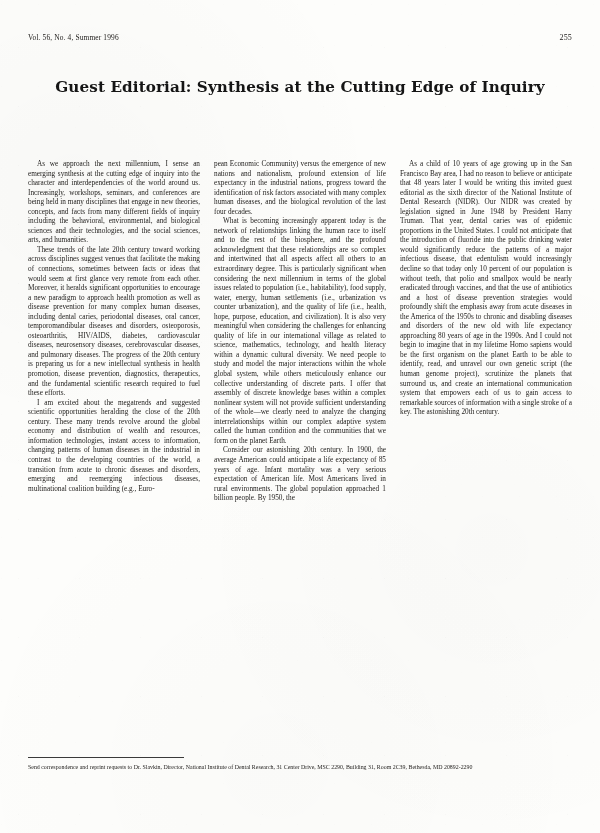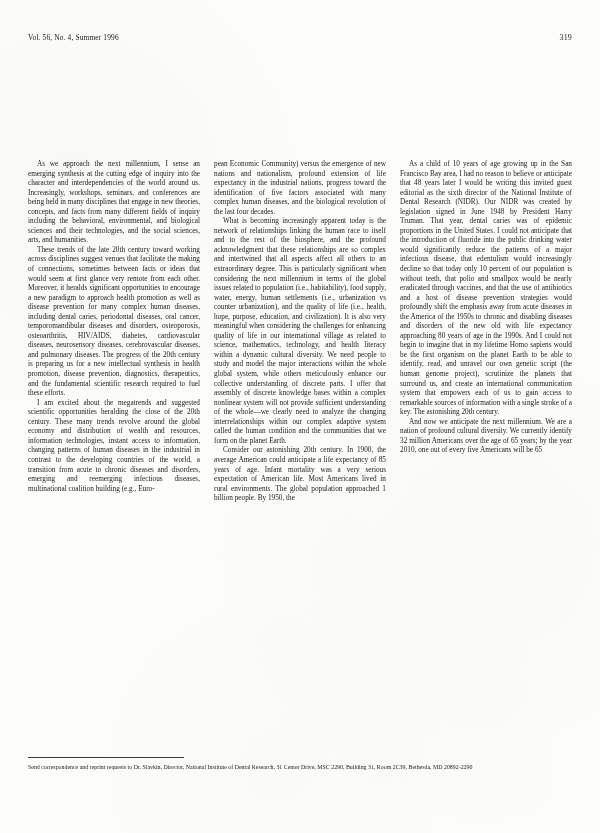--- a/index.html
+++ b/index.html
@@ -137,42 +137,42 @@
   }
 </style>
 </head>
 <body>
 
 <div class="page">
   <div class="content">
 
     <div class="runhead">
       <span class="vol">Vol. 56, No. 4, Summer 1996</span>
-      <span class="pageno">319</span>
+      <span class="pageno">255</span>
     </div>
 
+    <div class="title">Guest Editorial: Synthesis at the Cutting Edge of Inquiry</div>
 
 
     <div class="columns">
 
       <div class="col">
         <p>As we approach the next millennium, I sense an emerging synthesis at the cutting edge of inquiry into the character and interdependencies of the world around us. Increasingly, workshops, seminars, and conferences are being held in many disciplines that engage in new theories, concepts, and facts from many different fields of inquiry including the behavioral, environmental, and biological sciences and their technologies, and the social sciences, arts, and humanities.</p>
         <p>These trends of the late 20th century toward working across disciplines suggest venues that facilitate the making of connections, sometimes between facts or ideas that would seem at first glance very remote from each other. Moreover, it heralds significant opportunities to encourage a new paradigm to approach health promotion as well as disease prevention for many complex human diseases, including dental caries, periodontal diseases, oral cancer, temporomandibular diseases and disorders, osteoporosis, osteoarthritis, HIV/AIDS, diabetes, cardiovascular diseases, neurosensory diseases, cerebrovascular diseases, and pulmonary diseases. The progress of the 20th century is preparing us for a new intellectual synthesis in health promotion, disease prevention, diagnostics, therapeutics, and the fundamental scientific research required to fuel these efforts.</p>
         <p>I am excited about the megatrends and suggested scientific opportunities heralding the close of the 20th century. These many trends revolve around the global economy and distribution of wealth and resources, information technologies, instant access to information, changing patterns of human diseases in the industrial in contrast to the developing countries of the world, a transition from acute to chronic diseases and disorders, emerging and reemerging infectious diseases, multinational coalition building (e.g., Euro-</p>
       </div>
 
       <div class="col">
-        <p class="noindent">pean Economic Community) versus the emergence of new nations and nationalism, profound extension of life expectancy in the industrial nations, progress toward the identification of five factors associated with many complex human diseases, and the biological revolution of the last four decades.</p>
+        <p class="noindent">pean Economic Community) versus the emergence of new nations and nationalism, profound extension of life expectancy in the industrial nations, progress toward the identification of risk factors associated with many complex human diseases, and the biological revolution of the last four decades.</p>
         <p>What is becoming increasingly apparent today is the network of relationships linking the human race to itself and to the rest of the biosphere, and the profound acknowledgment that these relationships are so complex and intertwined that all aspects affect all others to an extraordinary degree. This is particularly significant when considering the next millennium in terms of the global issues related to population (i.e., habitability), food supply, water, energy, human settlements (i.e., urbanization vs counter urbanization), and the quality of life (i.e., health, hope, purpose, education, and civilization). It is also very meaningful when considering the challenges for enhancing quality of life in our international village as related to science, mathematics, technology, and health literacy within a dynamic cultural diversity. We need people to study and model the major interactions within the whole global system, while others meticulously enhance our collective understanding of discrete parts. I offer that assembly of discrete knowledge bases within a complex nonlinear system will not provide sufficient understanding of the whole—we clearly need to analyze the changing interrelationships within our complex adaptive system called the human condition and the communities that we form on the planet Earth.</p>
         <p>Consider our astonishing 20th century. In 1900, the average American could anticipate a life expectancy of 85 years of age. Infant mortality was a very serious expectation of American life. Most Americans lived in rural environments. The global population approached 1 billion people. By 1950, the</p>
       </div>
 
       <div class="col">
         <p>As a child of 10 years of age growing up in the San Francisco Bay area, I had no reason to believe or anticipate that 48 years later I would be writing this invited guest editorial as the sixth director of the National Institute of Dental Research (NIDR). Our NIDR was created by legislation signed in June 1948 by President Harry Truman. That year, dental caries was of epidemic proportions in the United States. I could not anticipate that the introduction of fluoride into the public drinking water would significantly reduce the patterns of a major infectious disease, that edentulism would increasingly decline so that today only 10 percent of our population is without teeth, that polio and smallpox would be nearly eradicated through vaccines, and that the use of antibiotics and a host of disease prevention strategies would profoundly shift the emphasis away from acute diseases in the America of the 1950s to chronic and disabling diseases and disorders of the new old with life expectancy approaching 80 years of age in the 1990s. And I could not begin to imagine that in my lifetime Homo sapiens would be the first organism on the planet Earth to be able to identify, read, and unravel our own genetic script (the human genome project), scrutinize the planets that surround us, and create an international communication system that empowers each of us to gain access to remarkable sources of information with a single stroke of a key. The astonishing 20th century.</p>
-        <p>And now we anticipate the next millennium. We are a nation of profound cultural diversity. We currently identify 32 million Americans over the age of 65 years; by the year 2010, one out of every five Americans will be 65</p>
       </div>
 
     </div>
 
     <div class="foot-rule"></div>
     <div class="footnote">Send correspondence and reprint requests to Dr. Slavkin, Director, National Institute of Dental Research, 31 Center Drive, MSC 2290, Building 31, Room 2C39, Bethesda, MD 20892-2290</div>
 
   </div>
   <div class="speckle"></div>
 </div>

